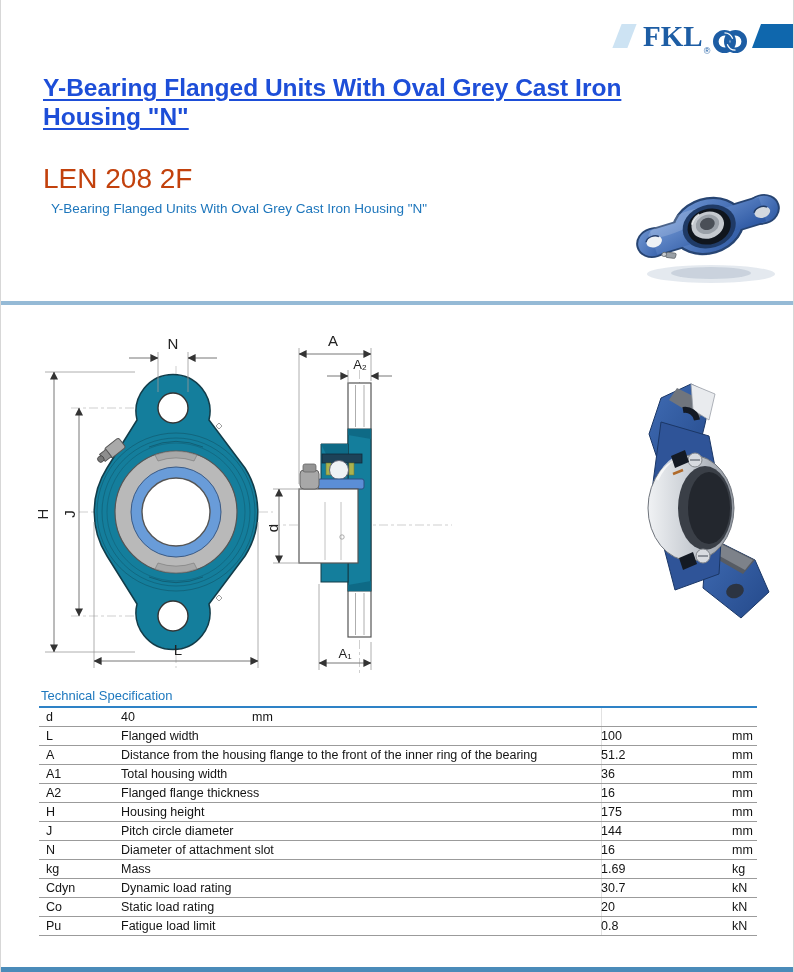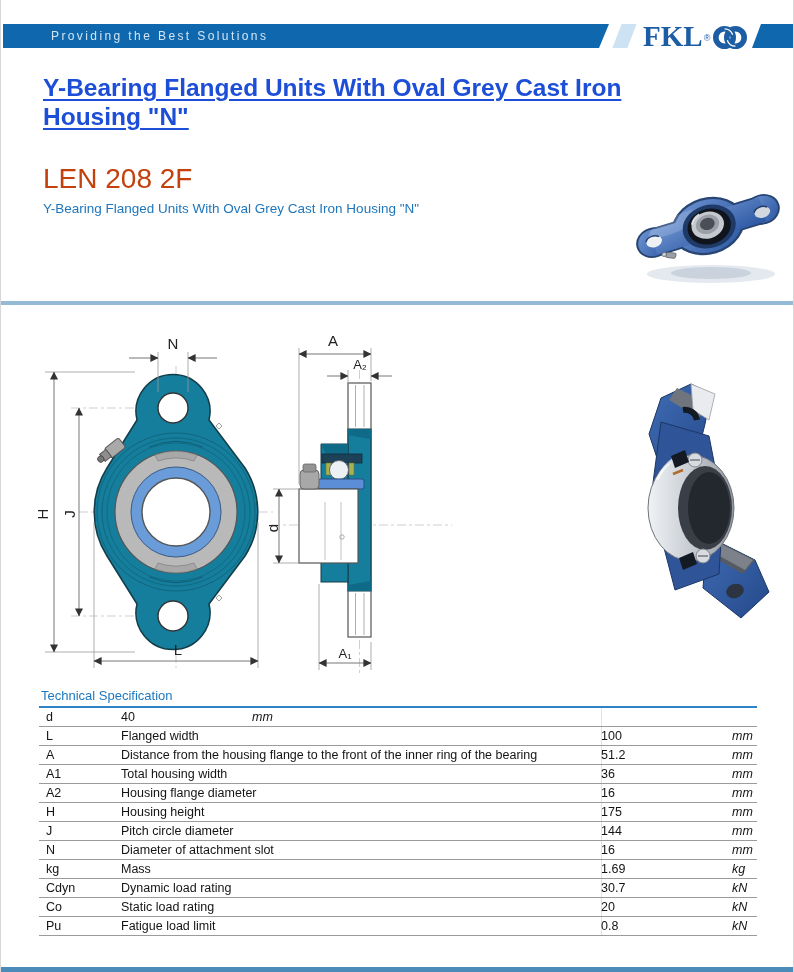--- a/index.html
+++ b/index.html
@@ -10,54 +10,54 @@
     overflow:hidden;
   }
   
   .topbar{position:absolute;left:2px;right:0;top:24px;height:24px;}
   .bar-main{position:absolute;left:0;top:0;height:100%;width:606px;background:#0f67ad;
     clip-path:polygon(0 0,100% 0,calc(100% - 10px) 100%,0 100%);}
   .tagline{display:block;padding-left:48px;line-height:24px;font-size:12px;
     letter-spacing:2.4px;color:#d3e5f4;white-space:nowrap;}
   .bar-slash{position:absolute;left:614px;top:0;width:15px;height:100%;background:#cde3f3;
     transform:skewX(-21deg);}
-  .logo{position:absolute;left:640px;top:-6px;height:36px;display:flex;align-items:center;}
+  .logo{position:absolute;left:640px;top:-6px;height:36px;display:flex;align-items:flex-end;}
   .logo-text{font-family:"Liberation Serif","DejaVu Serif",serif;font-weight:bold;
     font-size:29px;color:#1d5da4;letter-spacing:0px;line-height:36px;}
   .logo-reg{font-size:9px;color:#1d5da4;vertical-align:top;position:relative;top:2px;margin-left:1px;}
   .logo-rings{margin-left:2px;position:relative;top:1px;}
   .bar-right{position:absolute;right:0;top:0;width:42px;height:100%;background:#0f67ad;
     clip-path:polygon(10px 0,100% 0,100% 100%,1px 100%);}
   
   .page-title{position:absolute;left:42px;top:74px;width:648px;margin:0;
     font-size:24.5px;font-weight:bold;color:#1d4ed8;line-height:1.17;
     text-decoration:underline;text-decoration-thickness:2px;text-underline-offset:3px;}
   .product-code{position:absolute;left:42px;top:163px;font-size:28px;color:#c2410c;}
-  .product-subtitle{position:absolute;left:42px;top:201px;font-size:13.5px;color:#1d76bc;}
+  .product-subtitle{position:absolute;left:50px;top:201px;font-size:13.5px;color:#1d76bc;}
   
   .divider{position:absolute;left:0;width:100%;top:301px;height:4px;background:#95bad6;}
   .footer-bar{position:absolute;left:0;bottom:0;width:100%;height:5px;background:#4a8bb9;}
   
   .svg-abs{position:absolute;}
   svg text{font-family:"Liberation Sans","DejaVu Sans",sans-serif;}
   .dimtxt{font-size:15px;fill:#222;}
   .dimtxt-sm{font-size:13px;fill:#222;}
   .dim{stroke:#777;stroke-width:1;fill:none;}
   .ext{stroke:#999;stroke-width:0.8;fill:none;}
   .cdash{stroke:#c9c9c9;stroke-width:0.9;fill:none;stroke-dasharray:9 3 3 3;}
   
   .spec-heading{position:absolute;left:40px;top:688px;font-size:13px;color:#1e78be;text-align:right;}
   .spec-rule{position:absolute;left:38px;top:706px;width:718px;height:2px;background:#2e82c6;}
   .spec-table{position:absolute;left:38px;top:708px;width:718px;font-size:12.5px;color:#141414;}
   .spec-vline{position:absolute;left:562px;top:0;bottom:0;width:1px;background:#e2e2e2;}
   .srow{display:flex;align-items:center;height:18px;border-bottom:1px solid #9b9b9b;position:relative;}
   .c-sym{width:75px;padding-left:7px;flex:none;}
   .c-desc{width:480px;flex:none;}
   .c-val{width:115px;flex:none;padding-right:8px;}
-  .c-unit{flex:1;padding-left:8px;font-style:italic;}
+  .c-unit{flex:1;padding-left:8px;}
 </style>
 </head>
 <body>
 
 <div class="page">
 
   <svg width="0" height="0" style="position:absolute" aria-hidden="true">
     <defs>
       <marker id="arw" viewBox="0 0 10 10" refX="9.5" refY="5" markerWidth="8" markerHeight="8" orient="auto-start-reverse">
         <path d="M0 0 L10 5 L0 10 Z" fill="#333"></path>
@@ -72,23 +72,20 @@
       </linearGradient>
       <linearGradient id="silver" x1="0" y1="0" x2="1" y2="0">
         <stop offset="0" stop-color="#f0f2f4"></stop>
           <stop offset="0.55" stop-color="#c3c8cf"></stop>
           <stop offset="1" stop-color="#8f959e"></stop>
       </linearGradient>
     </defs>
   </svg>
 
   <header class="topbar">
-    <div class="bar-main">
-      <span class="tagline">Providing the Best Solutions</span>
-    </div>
     <div class="bar-slash"></div>
     <div class="logo">
       <span class="logo-text">FKL</span>
       <span class="logo-reg">®</span>
       <svg class="logo-rings" width="36" height="27" viewBox="0 0 36 27">
         <circle cx="12.5" cy="13.5" r="8.7" fill="none" stroke="#1d5da4" stroke-width="5.6"></circle>
         <circle cx="23.5" cy="13.5" r="8.7" fill="none" stroke="#1d5da4" stroke-width="5.6"></circle>
         <path d="M12.5 4.8 a8.7 8.7 0 0 1 8.2 6" fill="none" stroke="#fff" stroke-width="1.2"></path>
         <path d="M23.5 22.2 a8.7 8.7 0 0 1 -8.2 -6" fill="none" stroke="#fff" stroke-width="1.2"></path>
       </svg>
@@ -294,21 +291,21 @@
       <span class="c-unit">mm</span>
     </div>
     <div class="srow">
       <span class="c-sym">A1</span>
       <span class="c-desc">Total housing width</span>
       <span class="c-val">36</span>
       <span class="c-unit">mm</span>
     </div>
     <div class="srow">
       <span class="c-sym">A2</span>
-      <span class="c-desc">Housing flange diameter</span>
+      <span class="c-desc">Flanged flange thickness</span>
       <span class="c-val">16</span>
       <span class="c-unit">mm</span>
     </div>
     <div class="srow">
       <span class="c-sym">H</span>
       <span class="c-desc">Housing height</span>
       <span class="c-val">175</span>
       <span class="c-unit">mm</span>
     </div>
     <div class="srow">

